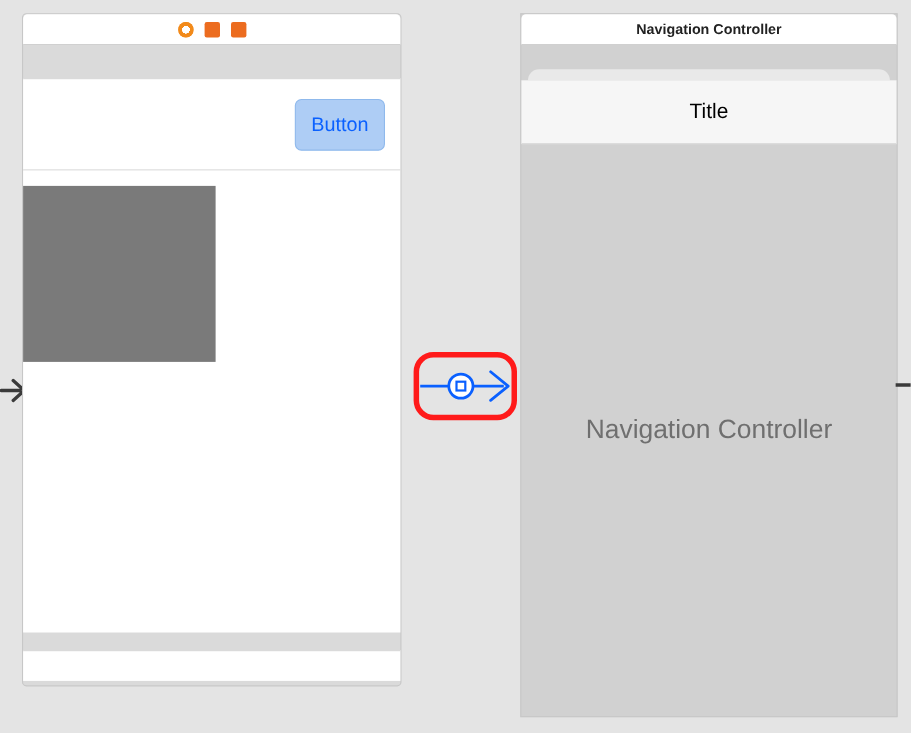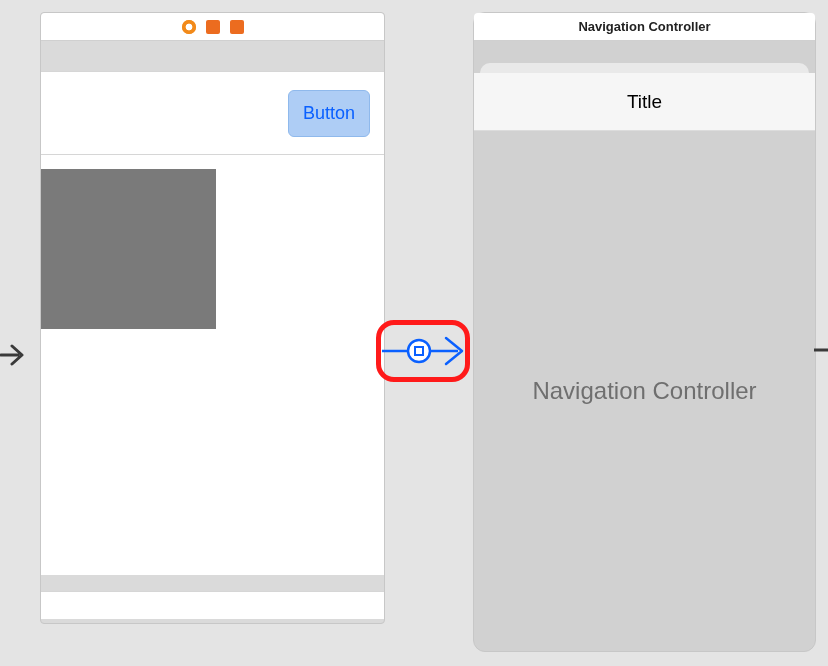--- a/index.html
+++ b/index.html
@@ -7,21 +7,21 @@
   body {
     background: #e4e4e4;
     font-family: -apple-system, "Helvetica Neue", Arial, sans-serif;
     position: relative;
     overflow: hidden;
   }
 
   
   .scene-left {
     position: absolute;
-    left: 40px;
+    left: 20px;
     top: 12px;
     width: 345px;
     height: 612px;
     background: #dadada;
     border: 1px solid #c7c7c7;
     border-radius: 4px;
   }
   .scene-left .titlebar {
     height: 28px;
     background: #ffffff;
@@ -85,21 +85,21 @@
 
   
   .scene-right {
     position:absolute;
     left: 473px;
     top: 12px;
     width: 343px;
     height: 640px;
     background:#d1d1d1;
     border:1px solid #c7c7c7;
-    border-radius:12px;
+    border-radius:0;
   }
   .scene-right .titlebar {
     height:28px;
     background:#ffffff;
     border-bottom:1px solid #d0d0d0;
     display:flex;
     align-items:center;
     justify-content:center;
     font-size:13px;
     font-weight:700;

